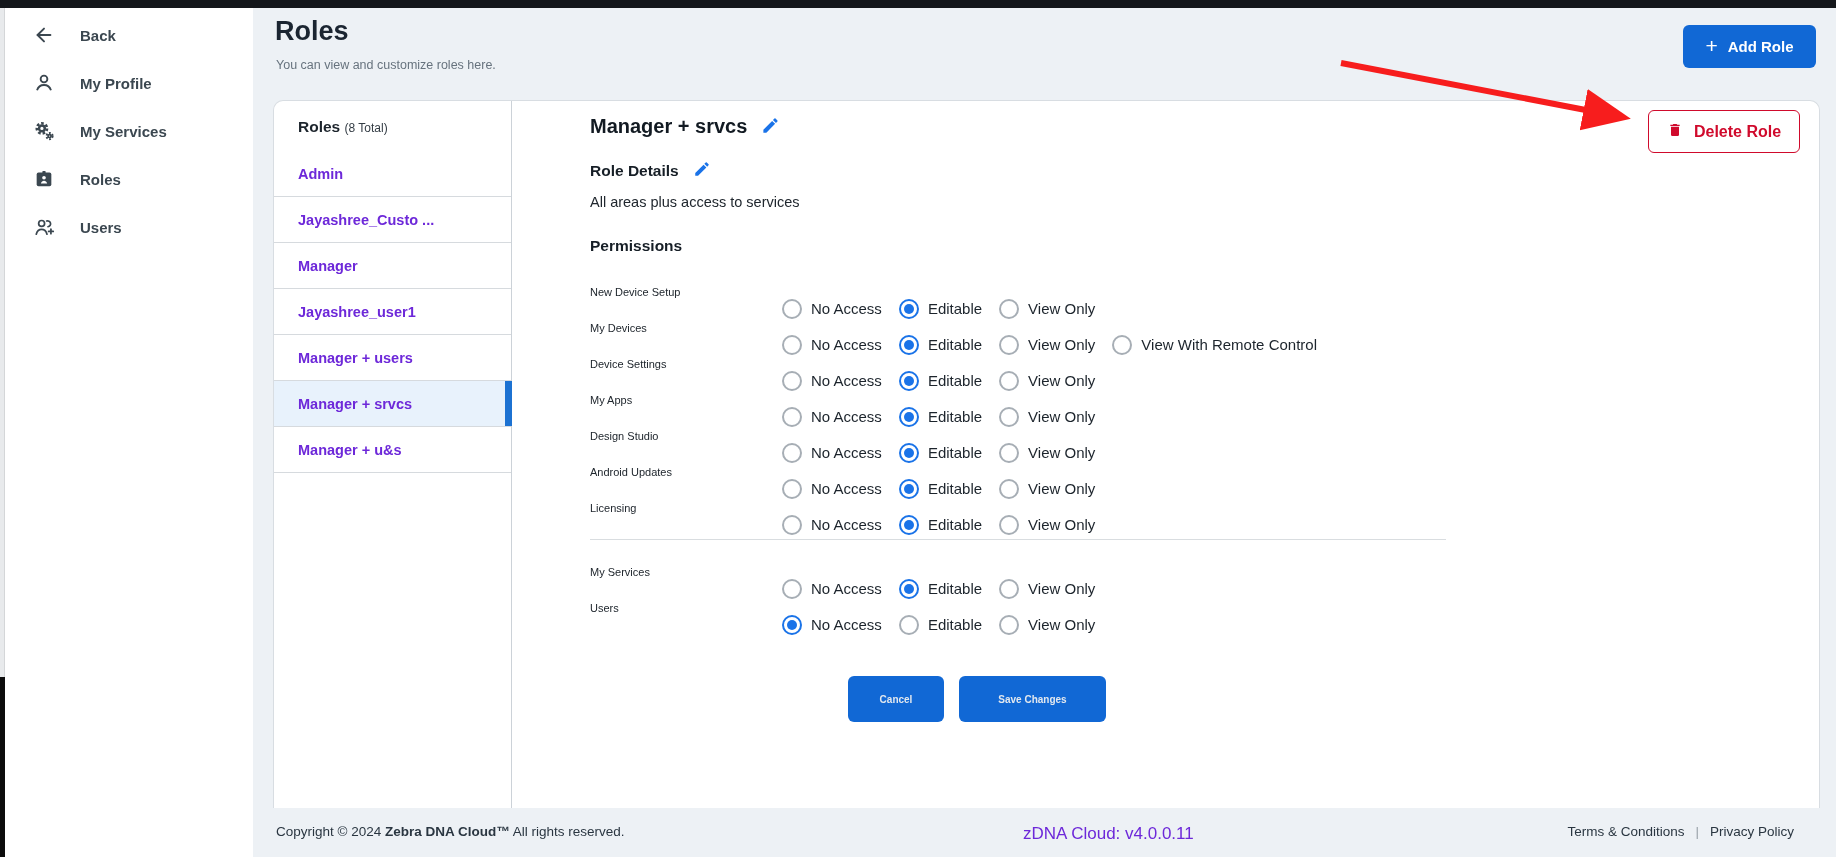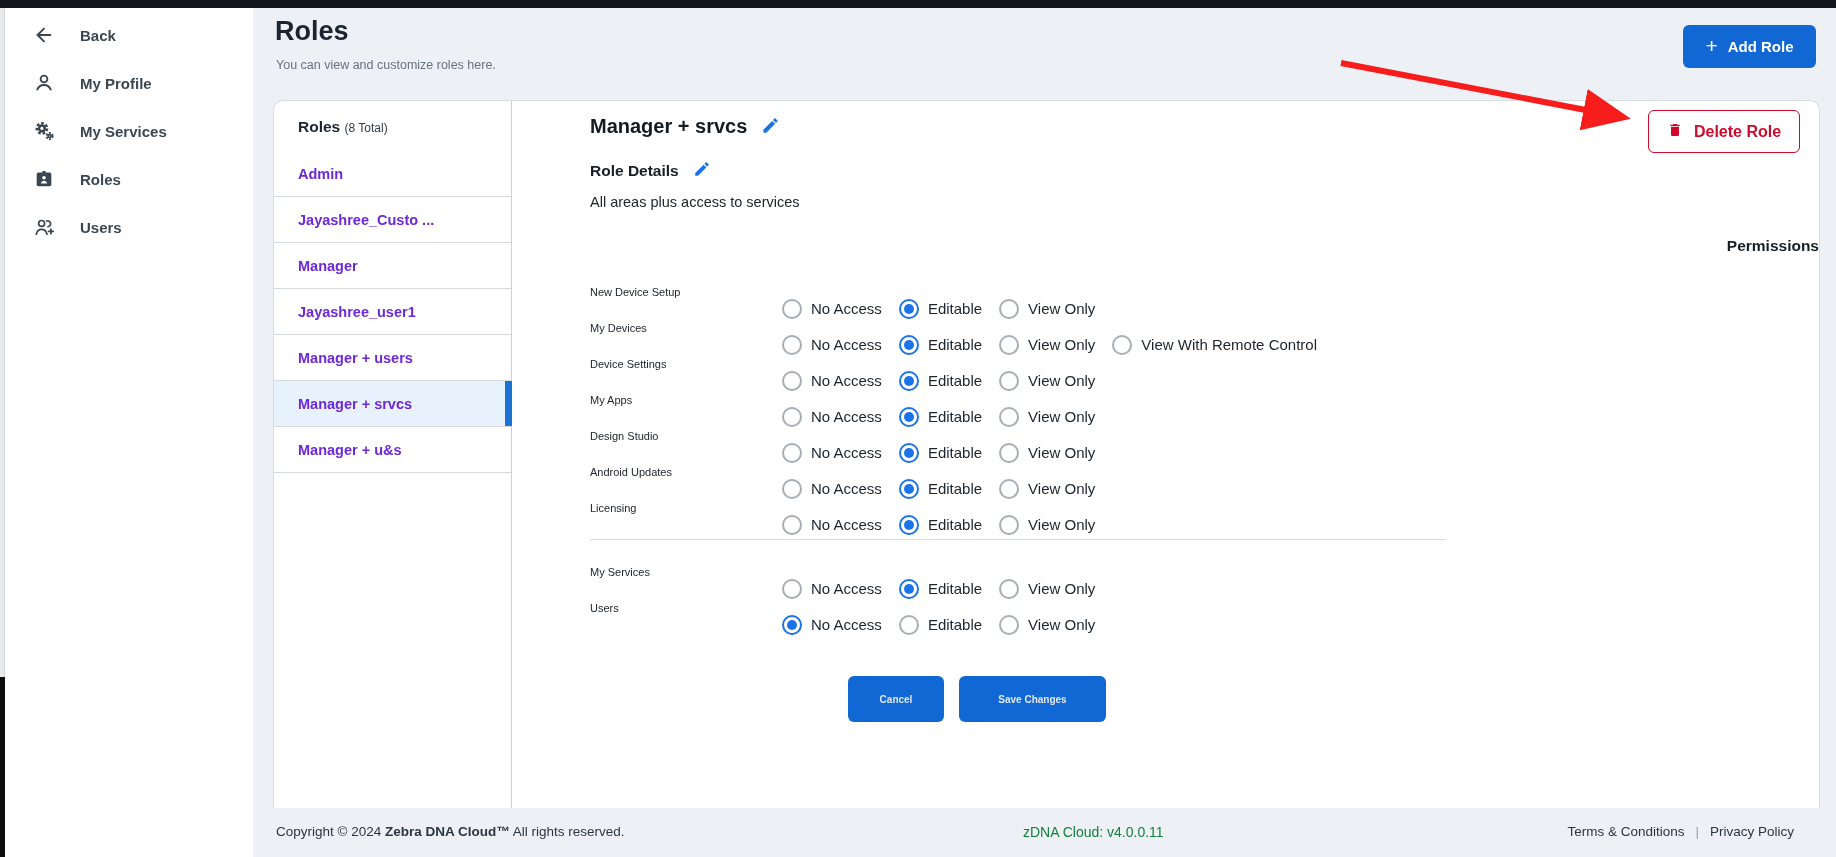--- a/index.html
+++ b/index.html
@@ -44,21 +44,21 @@
   .role-item.selected .sel-bar { position:absolute; right:-1px; top:0; width:7px; height:100%; background:#1c72d2; }
 
   
   .detail { position:absolute; left:279px; top:0; right:0; bottom:0; padding:14px 0 0 37px; }
   .detail-title-row { display:flex; align-items:center; gap:14px; }
   .detail-title { font-size:20px; font-weight:700; color:#121a22; }
   .pencil-btn { background:none; border:none; padding:0; cursor:pointer; display:inline-flex; align-items:center; }
   .section-head-row { display:flex; align-items:center; gap:14px; margin-top:22px; }
   .section-head { font-size:15.5px; font-weight:700; color:#161e26; }
   .detail-desc { margin-top:13px; font-size:14.5px; color:#20272e; }
-  .perm-head { margin-top:27px; font-size:15.5px; font-weight:700; color:#161e26;text-align:right; }
+  .perm-head { margin-top:27px; font-size:15.5px; font-weight:700; color:#161e26; }
   .perm-rows { margin-top:19px; }
   .perm-row { display:flex; align-items:center; height:36px; }
   .perm-label { width:192px; flex:0 0 192px; font-size:11px; color:#20272e; }
   .opt { display:flex; align-items:center; gap:9px; margin-right:17px; cursor:pointer;margin-top:33px; }
   .opt-label { font-size:15px; color:#1c242c; white-space:nowrap; }
   .radio { width:20px; height:20px; border-radius:50%; border:2px solid #a7aeb5; background:#fff;
     display:flex; align-items:center; justify-content:center; flex:0 0 20px; }
   .radio.sel { border-color:#1a73e8; }
   .radio.sel::after { content:""; width:10px; height:10px; border-radius:50%; background:#1a73e8; }
   .perm-divider { width:856px; border:none; border-top:1px solid #d9dde0; margin:13px 0 14px 0; }
@@ -72,21 +72,21 @@
     border:1.5px solid #d00a2c; border-radius:6px; color:#d00a2c; font-weight:700; font-size:16px; font-family:inherit;
     display:flex; align-items:center; justify-content:center; gap:11px; cursor:pointer; }
 
   
   .arrow-overlay { position:absolute; left:0; top:0; width:1836px; height:857px; z-index:30; pointer-events:none; }
 
   
   .footer { position:absolute; left:253px; top:808px; width:1583px; height:49px; background:#edf1f5; z-index:3; }
   .footer-copy { position:absolute; left:23px; top:16px; font-size:13.5px; color:#2a3641; }
   .footer-copy b { font-weight:700; }
-  .footer-version { position:absolute; left:770px; top:16px; font-size:14px; color:#15803d; }
+  .footer-version { position:absolute; left:770px; top:16px; font-size:17px; color:#6d28d9; }
   .footer-links { position:absolute; right:42px; top:16px; font-size:13.5px; color:#2a3641; display:flex; align-items:center; }
   .footer-link { cursor:pointer; }
   .footer-sep { color:#98a1a9; margin:0 11px; }
 </style>
 </head>
 <body>
 
 <div class="topbar"></div>
 <div class="edge-track"></div>
 <div class="edge-thumb"></div>

